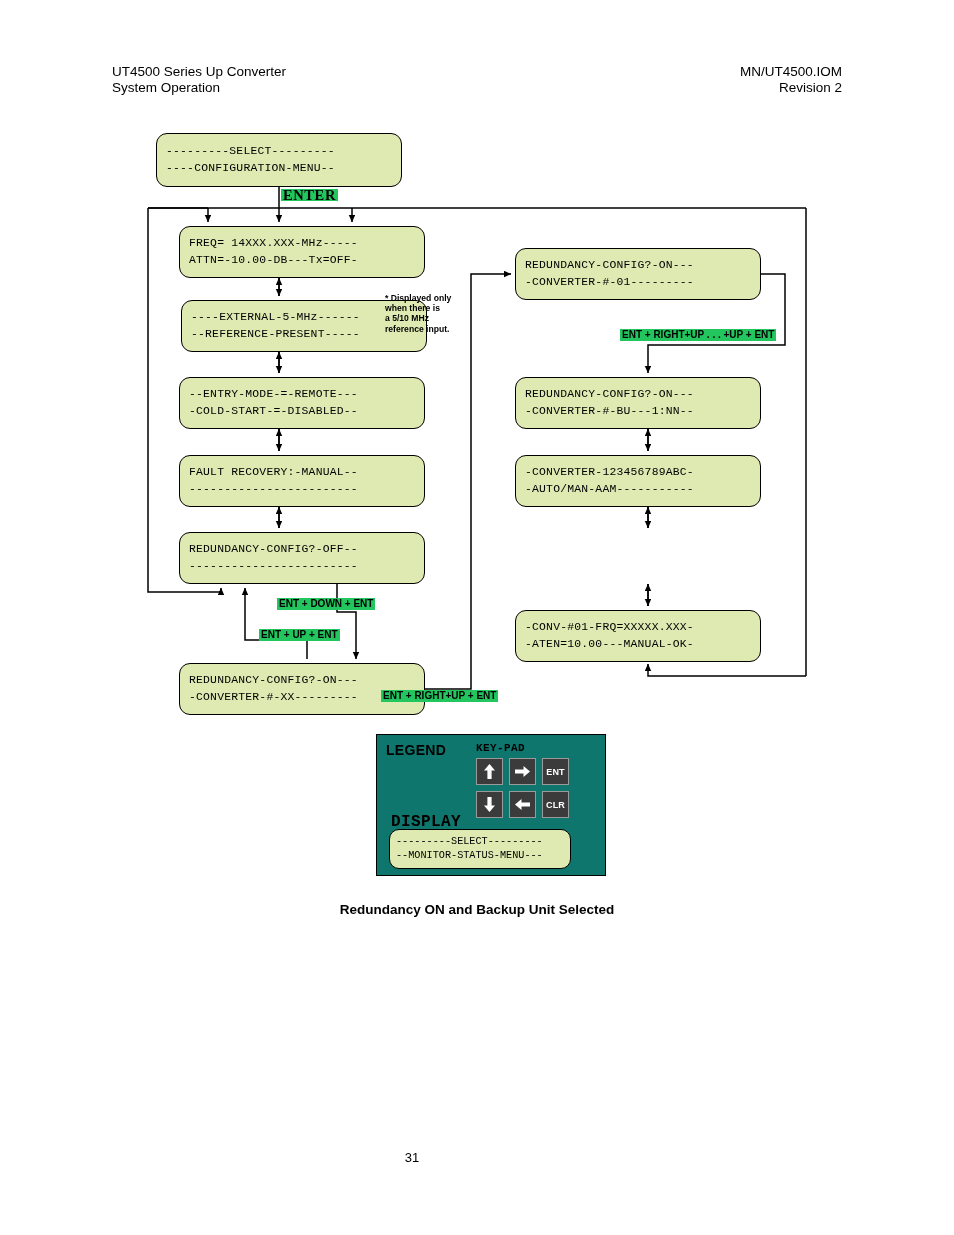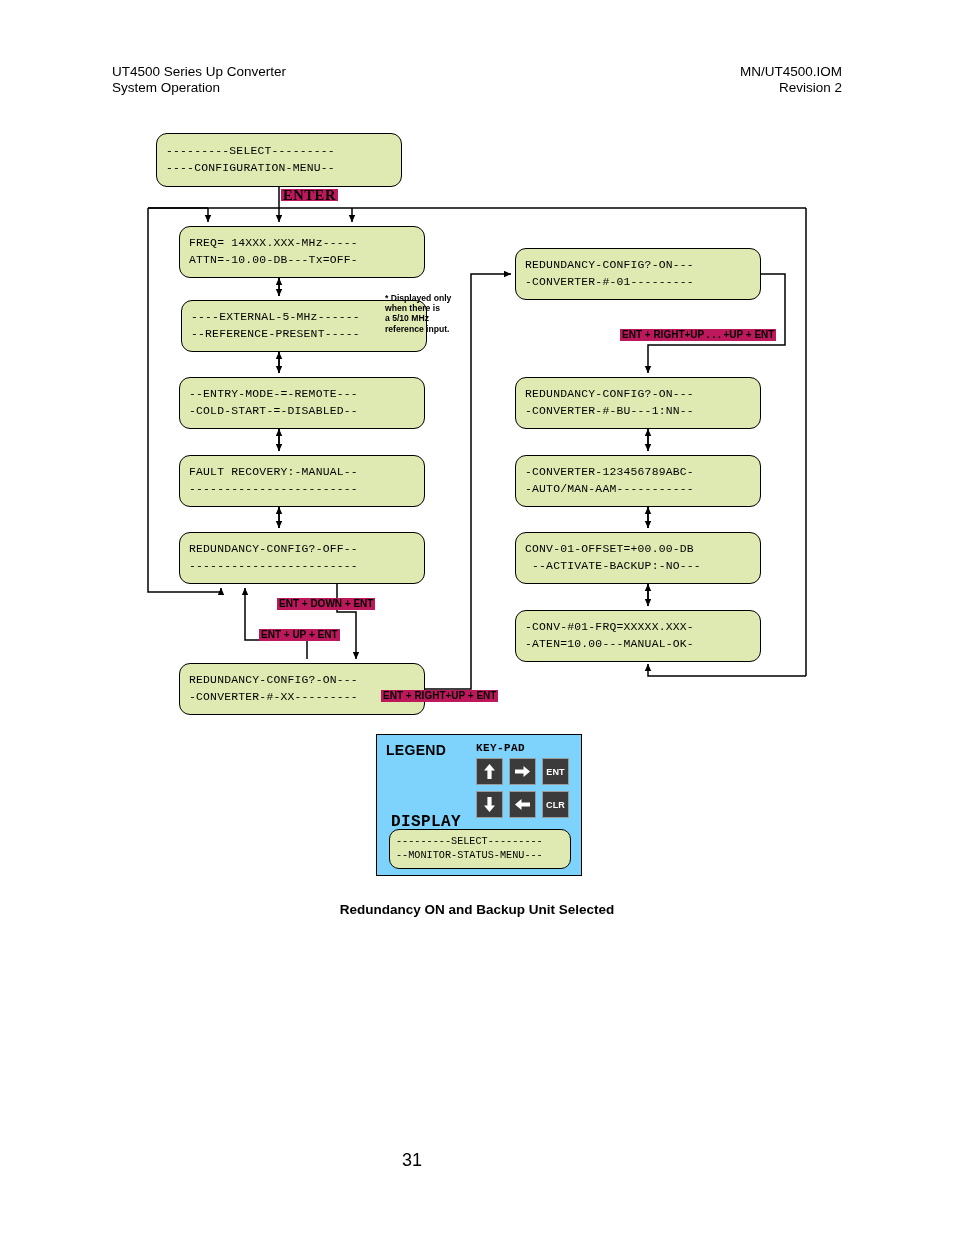--- a/index.html
+++ b/index.html
@@ -91,21 +91,21 @@
   #box-conv-frq    { left: 515px; top: 610px; }
 
   
   .wire-label {
     position: absolute;
     font-family: "Liberation Sans", sans-serif;
     font-size: 10px;
     font-weight: bold;
     line-height: 12px;
     white-space: nowrap;
-    background: #be185d;
+    background: #22c55e;
     padding: 0 2px;
     z-index: 4;
   }
   #lbl-enter {
     font-family: "Liberation Serif", serif;
     font-size: 14.5px;
     font-weight: bold;
     letter-spacing: 0.6px;
     left: 281px;
     top: 189px;
@@ -124,25 +124,25 @@
     line-height: 10.2px;
     white-space: pre-line;
     z-index: 4;
   }
 
   
   #legend {
     position: absolute;
     left: 376px;
     top: 734px;
-    width: 206px;
+    width: 230px;
     height: 142px;
     box-sizing: border-box;
     border: 1.6px solid #000000;
-    background: #7dd3fc;
+    background: #0f766e;
     z-index: 5;
   }
   #legend-title {
     position: absolute;
     left: 9px;
     top: 7px;
     font-size: 14px;
     font-weight: bold;
     letter-spacing: 0.3px;
   }
@@ -222,21 +222,21 @@
   }
   #caption .cap-line { display: block; }
 
   
   #page-number {
     position: absolute;
     top: 1150px;
     left: 0;
     width: 824px;
     text-align: center;
-    font-size: 18px;
+    font-size: 13px;
   }
 </style>
 </head>
 <body>
 
 <div class="page-header">
   <div class="hdr-col left">
     <div class="hdr-line">UT4500 Series Up Converter</div>
     <div class="hdr-line">System Operation</div>
   </div>
@@ -341,24 +341,20 @@
   <div class="lcd wide" id="box-red-on-bu">
     <span class="lcd-line">REDUNDANCY-CONFIG?-ON---</span>
     <span class="lcd-line">-CONVERTER-#-BU---1:NN--</span>
   </div>
 
   <div class="lcd wide" id="box-conv-list">
     <span class="lcd-line">-CONVERTER-123456789ABC-</span>
     <span class="lcd-line">-AUTO/MAN-AAM-----------</span>
   </div>
 
-  <div class="lcd wide" id="box-conv-offset">
-    <span class="lcd-line">CONV-01-OFFSET=+00.00-DB</span>
-    <span class="lcd-line"> --ACTIVATE-BACKUP:-NO---</span>
-  </div>
 
   <div class="lcd wide" id="box-conv-frq">
     <span class="lcd-line">-CONV-#01-FRQ=XXXXX.XXX-</span>
     <span class="lcd-line">-ATEN=10.00---MANUAL-OK-</span>
   </div>
 
   <div class="wire-label" id="lbl-enter">ENTER</div>
   <div class="wire-label" id="lbl-ent-down">ENT + DOWN + ENT</div>
   <div class="wire-label" id="lbl-ent-up">ENT + UP + ENT</div>
   <div class="wire-label" id="lbl-ent-rue">ENT + RIGHT+UP + ENT</div>

